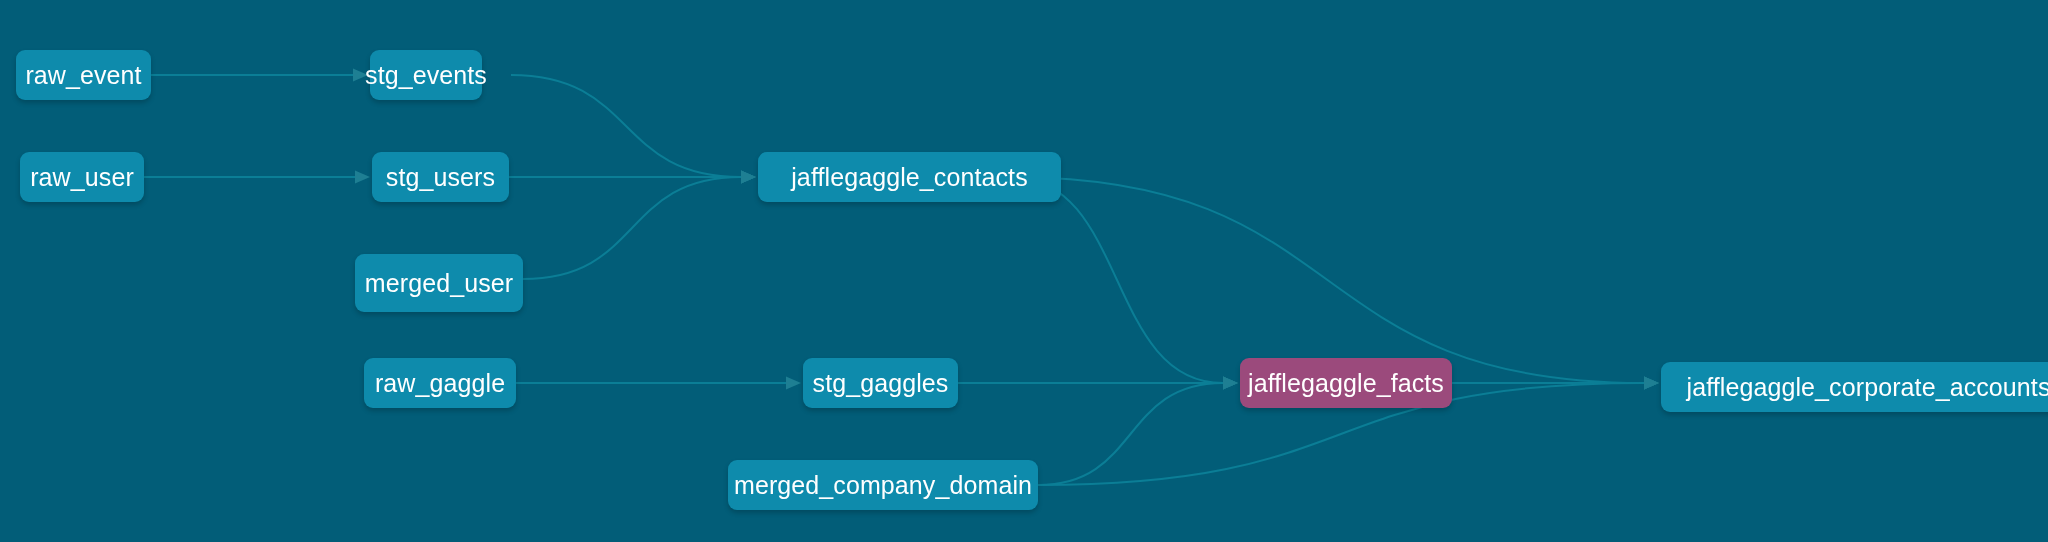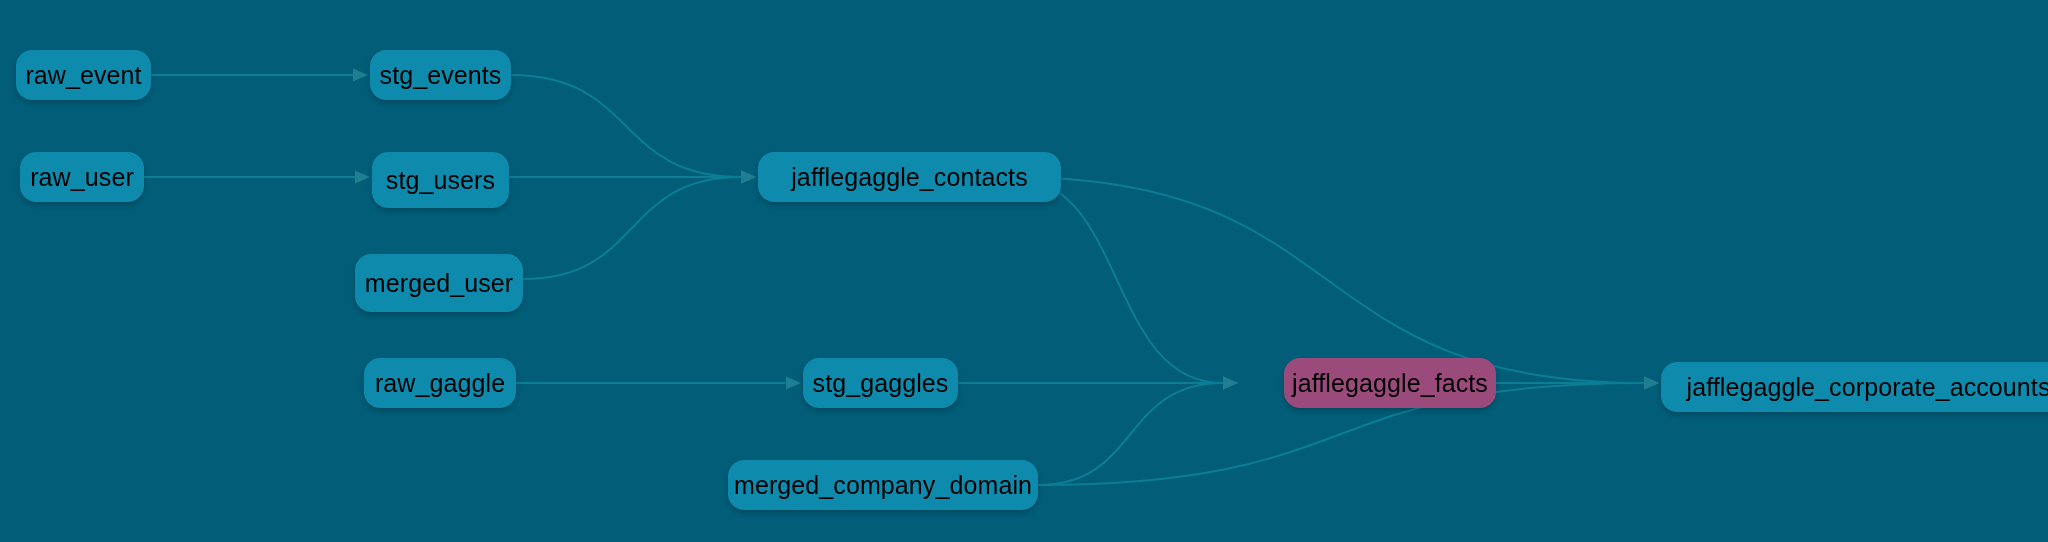--- a/index.html
+++ b/index.html
@@ -22,34 +22,33 @@
     width: 2048px;
     height: 542px;
     pointer-events: none;
   }
   .node {
     position: absolute;
     box-sizing: border-box;
     display: flex;
     align-items: center;
     justify-content: center;
-    border-radius: 16px;
-    color: #000000;
+    border-radius: 9px;
+    color: #ffffff;
     font-size: 25px;
     letter-spacing: 0.1px;
     white-space: nowrap;
     padding: 0 16px;
     cursor: pointer;
     box-shadow: 0 3px 5px rgba(0,0,0,0.20);
     background: #0e8bac;
     user-select: none;
   }
   .node.selected {
     background: #9b4a7c;
-    margin-left: 44px;
   }
   .node-label {
     pointer-events: none;
   }
 </style>
 </head>
 <body>
 
 <div id="canvas">
   <svg id="edge-layer" viewBox="0 0 2048 542" width="2048" height="542" xmlns="http://www.w3.org/2000/svg">
@@ -75,27 +74,27 @@
       <polygon points="1659,383 1644,376.5 1644,389.5" fill="#1e7f93"></polygon>
       <path d="M 1452 383 L 1644 383" fill="none" stroke="#0b7e96" stroke-width="2"></path>
       <polygon points="1659,383 1644,376.5 1644,389.5" fill="#1e7f93"></polygon>
       <path d="M 1038 485 C 1371.3 485, 1310.7 383, 1644 383" fill="none" stroke="#0b7e96" stroke-width="2"></path>
       <polygon points="1659,383 1644,376.5 1644,389.5" fill="#1e7f93"></polygon>
     </svg>
   <div id="node-layer">
       <div class="node" style="left: 16px; top: 50px; width: 135px; height: 50px;">
         <span class="node-label">raw_event</span>
       </div>
-      <div class="node" style="left: 370px; top: 50px; width: 141px; height: 50px;">
+      <div class="node" style="left: 370px; top: 50px; width: 112px; height: 50px;">
         <span class="node-label">stg_events</span>
       </div>
       <div class="node" style="left: 20px; top: 152px; width: 124px; height: 50px;">
         <span class="node-label">raw_user</span>
       </div>
-      <div class="node" style="left: 372px; top: 152px; width: 137px; height: 56px;">
+      <div class="node" style="left: 372px; top: 152px; width: 137px; height: 50px;">
         <span class="node-label">stg_users</span>
       </div>
       <div class="node" style="left: 355px; top: 254px; width: 168px; height: 58px;">
         <span class="node-label">merged_user</span>
       </div>
       <div class="node" style="left: 758px; top: 152px; width: 303px; height: 50px;">
         <span class="node-label">jafflegaggle_contacts</span>
       </div>
       <div class="node" style="left: 364px; top: 358px; width: 152px; height: 50px; justify-content: center;">
         <span class="node-label">raw_gaggle</span>

